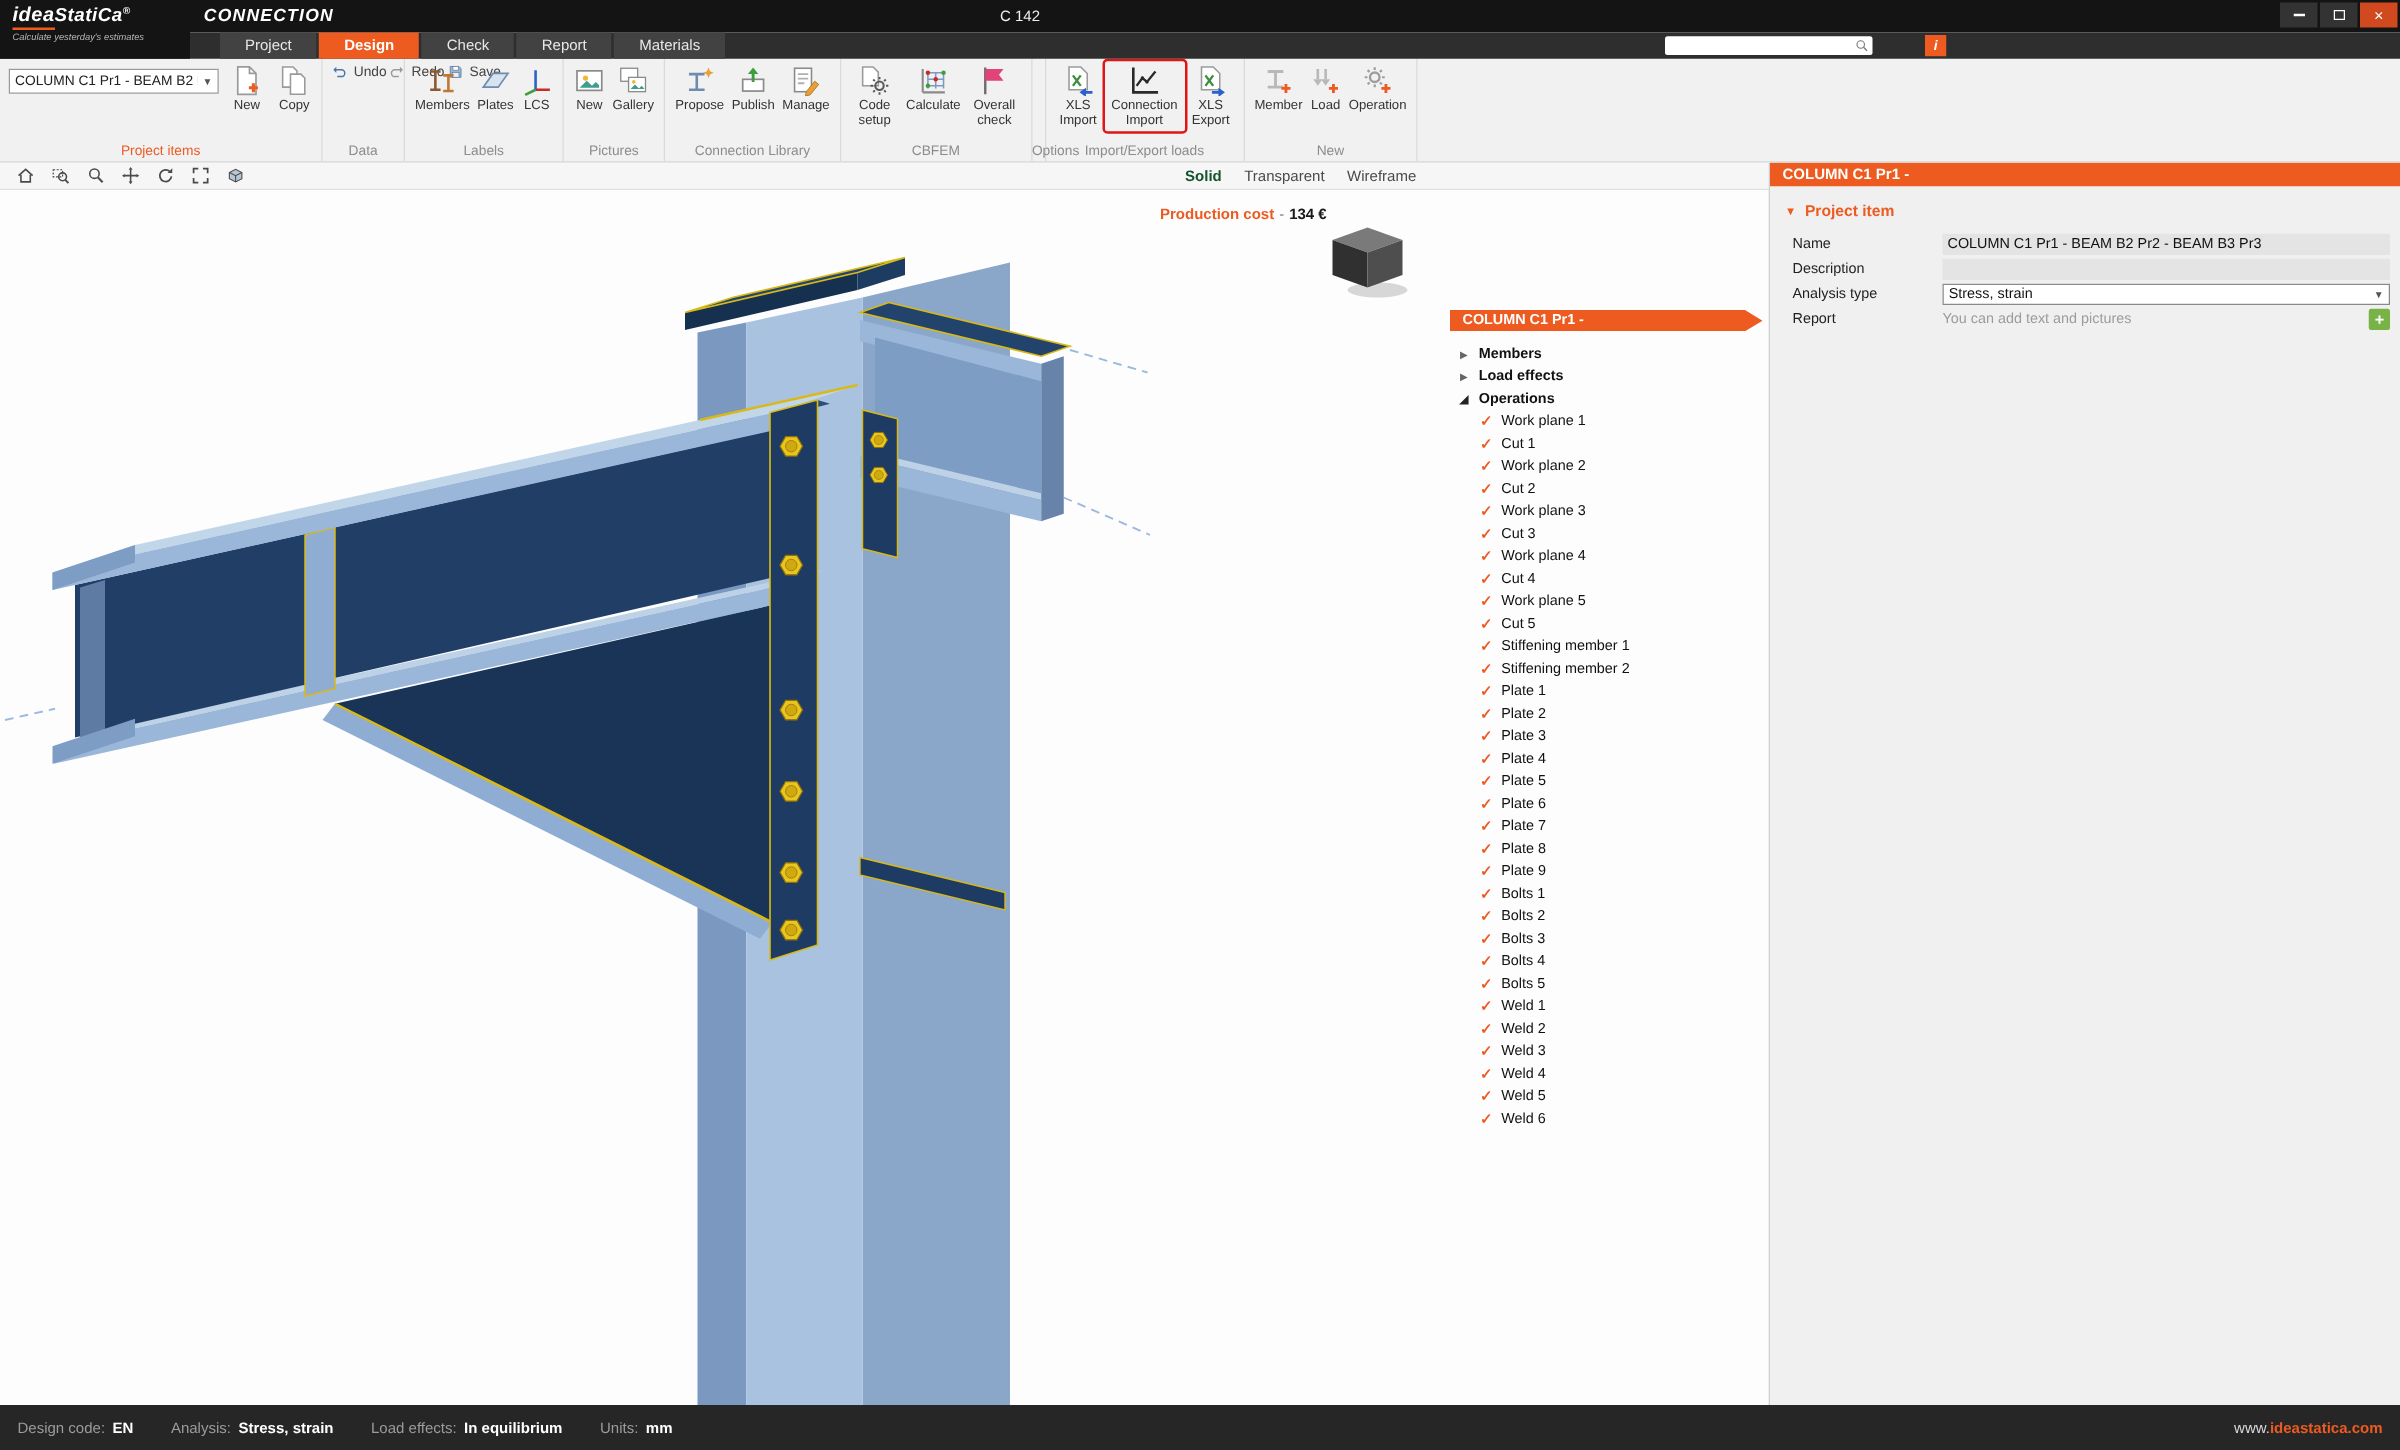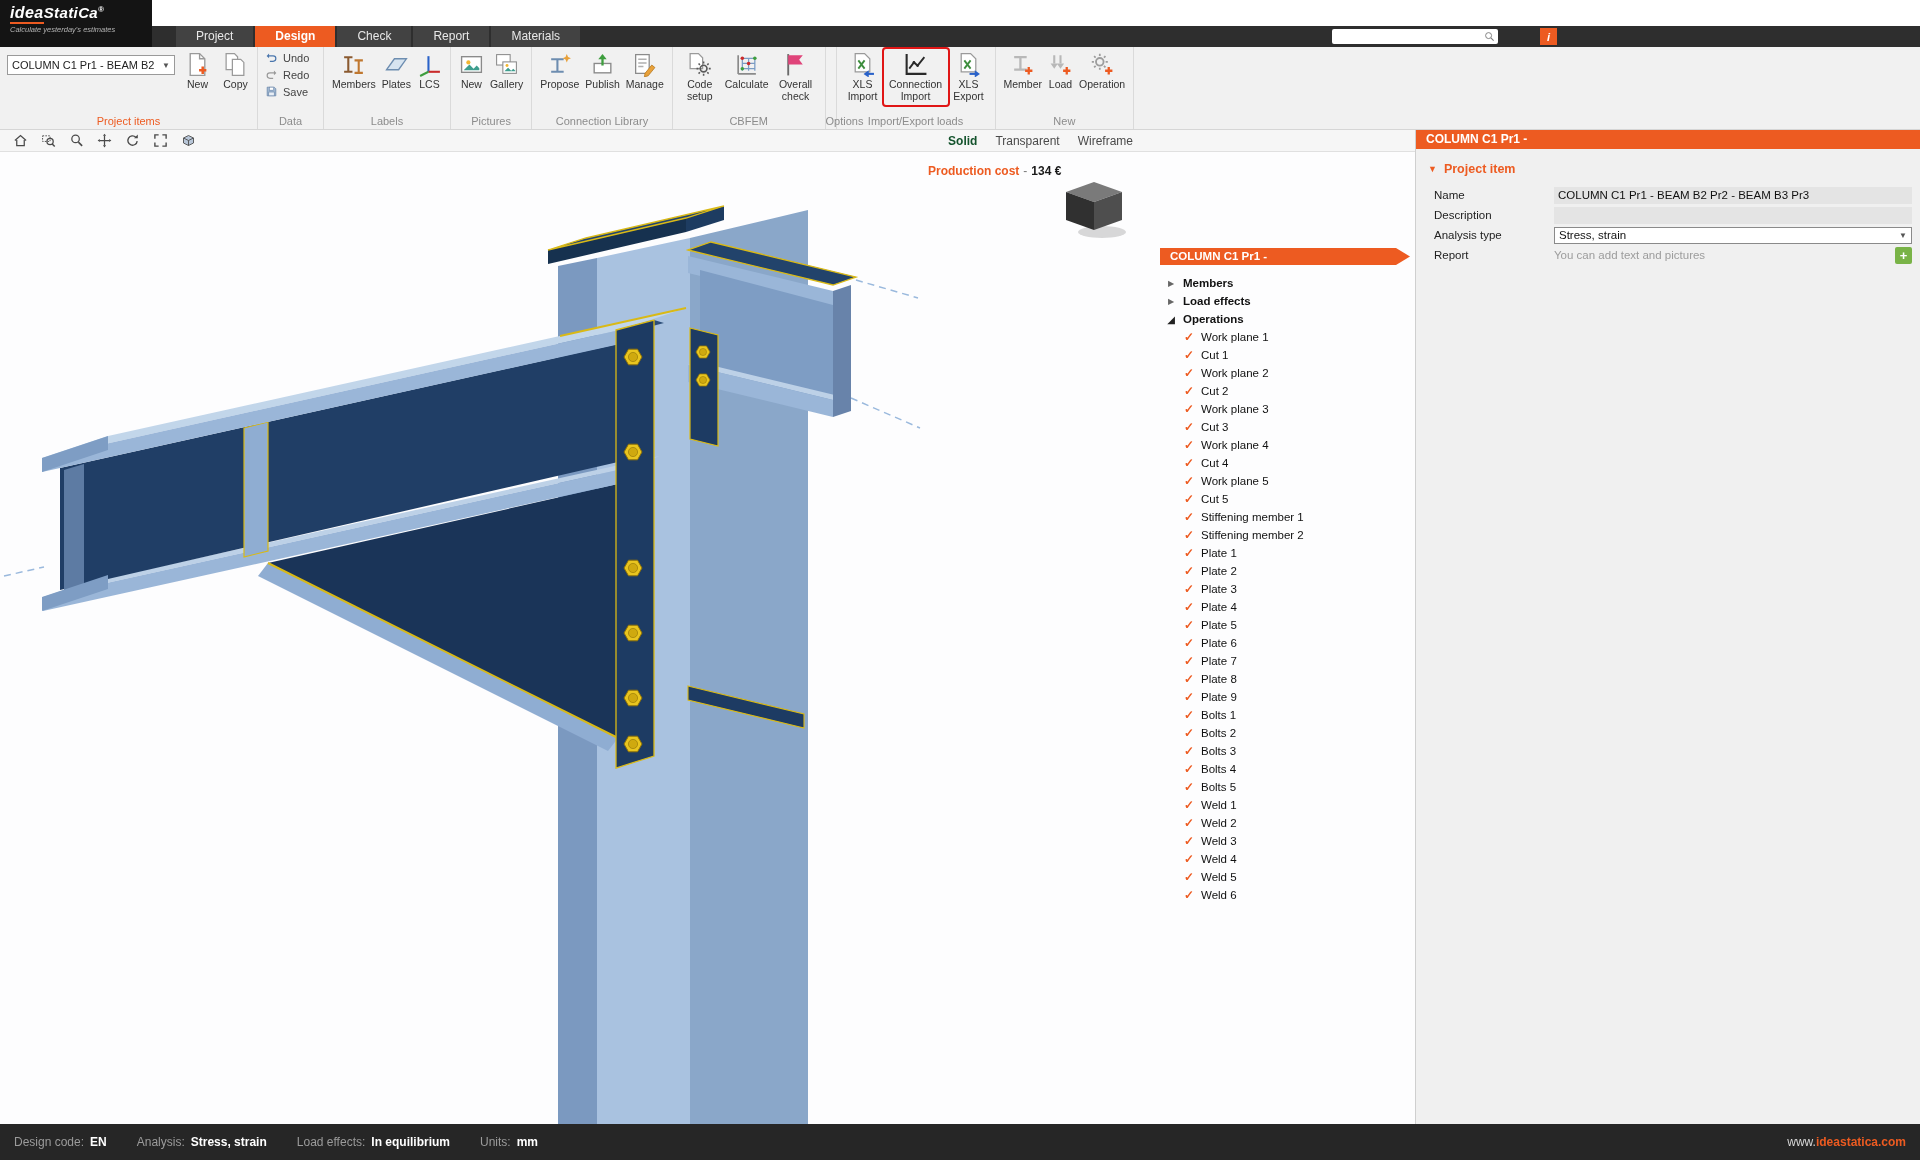--- a/index.html
+++ b/index.html
@@ -57,21 +57,21 @@
   .rbtn .lbl{font-size:10.5px;line-height:11.5px;color:#333;text-align:center;max-width:64px;}
   .rbtn.pressed{background:#dcdcdc;box-shadow:inset 0 0 0 1px #bdbdbd;}
   .ringwrap{position:relative;}
   .ring{position:absolute;inset:-2px;border:2px solid #e01616;border-radius:4px;pointer-events:none;}
   .pi-select{width:168px;height:20px;background:#fff;border:1px solid #9a9a9a;display:flex;align-items:center;
              font-size:11px;color:#222;padding:0 4px;margin-top:6px;cursor:pointer;box-sizing:border-box;}
   .pi-text{overflow:hidden;white-space:nowrap;flex:1;}
   .caret{font-size:8px;color:#555;margin-left:4px;}
   .mini{display:flex;align-items:center;gap:5px;font-size:11px;color:#444;height:17px;cursor:pointer;padding-left:2px;}
   .mini svg{width:13px;height:13px;flex:none;}
-  .col{flex-direction:column;align-items:stretch;}
+  .col{flex-direction:row;align-items:stretch;}
 
   
   #viewbar{position:absolute;top:130px;left:0;width:1415px;height:22px;background:#f6f6f6;
            border-bottom:1px solid #e0e0e0;display:flex;align-items:center;padding-left:6px;box-sizing:border-box;}
   .vbtn{width:28px;height:21px;display:flex;align-items:center;justify-content:center;cursor:pointer;}
   .vbtn svg{width:15px;height:15px;}
   #viewmodes{margin-left:auto;margin-right:282px;display:flex;}
   .mode{font-size:12px;color:#4a4a4a;margin-left:18px;cursor:pointer;}
   .mode.active{color:#14532d;font-weight:bold;}
 
@@ -291,20 +291,32 @@
       </symbol>
 <symbol id="ic-search" viewBox="0 0 24 24">
         <circle cx="10" cy="10" r="6.5" fill="none" stroke="#7a7a7a" stroke-width="2"></circle>
         <path d="M15 15l6 6" stroke="#7a7a7a" stroke-width="2.4"></path>
       </symbol>
 </defs>
 </svg>
 
 <div id="app">
 
+  <div id="titlebar">
+    <span id="doctitle">C 142</span>
+    <div id="wincontrols">
+      <div class="wbtn">
+          <span class="min-glyph"></span>
+        </div>
+      <div class="wbtn">
+          <span class="max-glyph"></span>
+        </div>
+      <div class="wbtn close">×</div>
+    </div>
+  </div>
   <div id="logo">
     <div class="logo-line"><span class="logo-idea">idea</span><span>StatiCa</span><span class="logo-reg">®</span></div>
     <div class="logo-tag">Calculate yesterday's estimates</div>
   </div>
   <span id="appname">CONNECTION</span>
 
   <div id="tabrow">
     <div class="tab">Project</div>
     <div class="tab active">Design</div>
     <div class="tab">Check</div>

